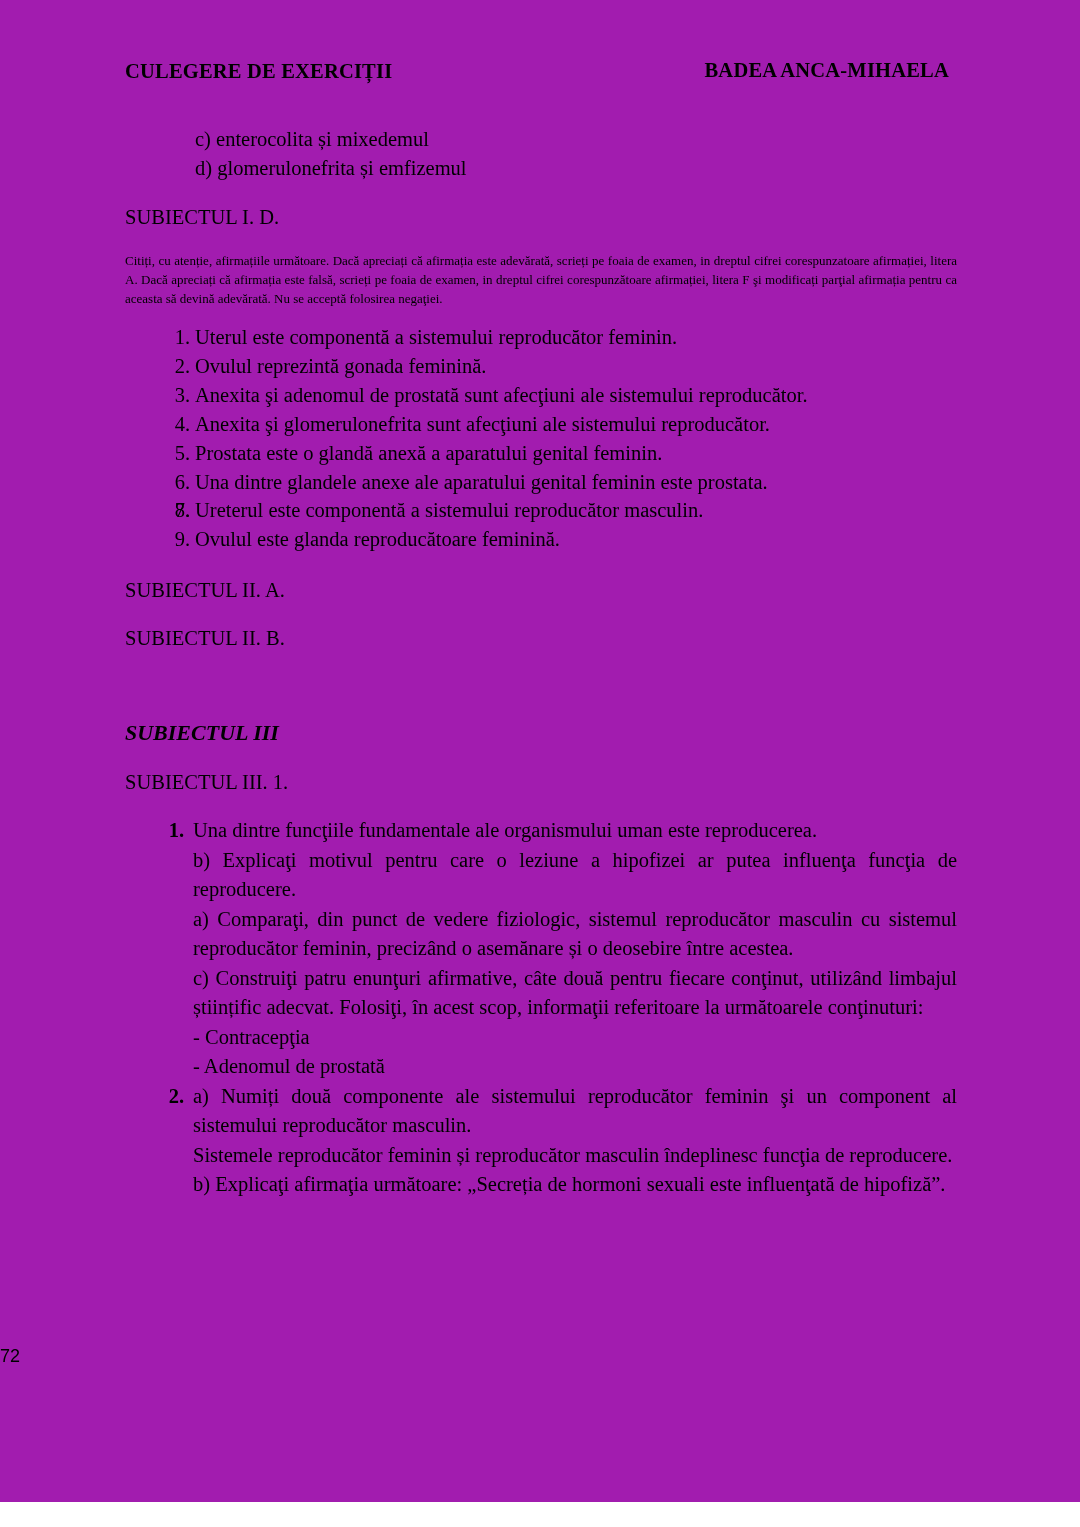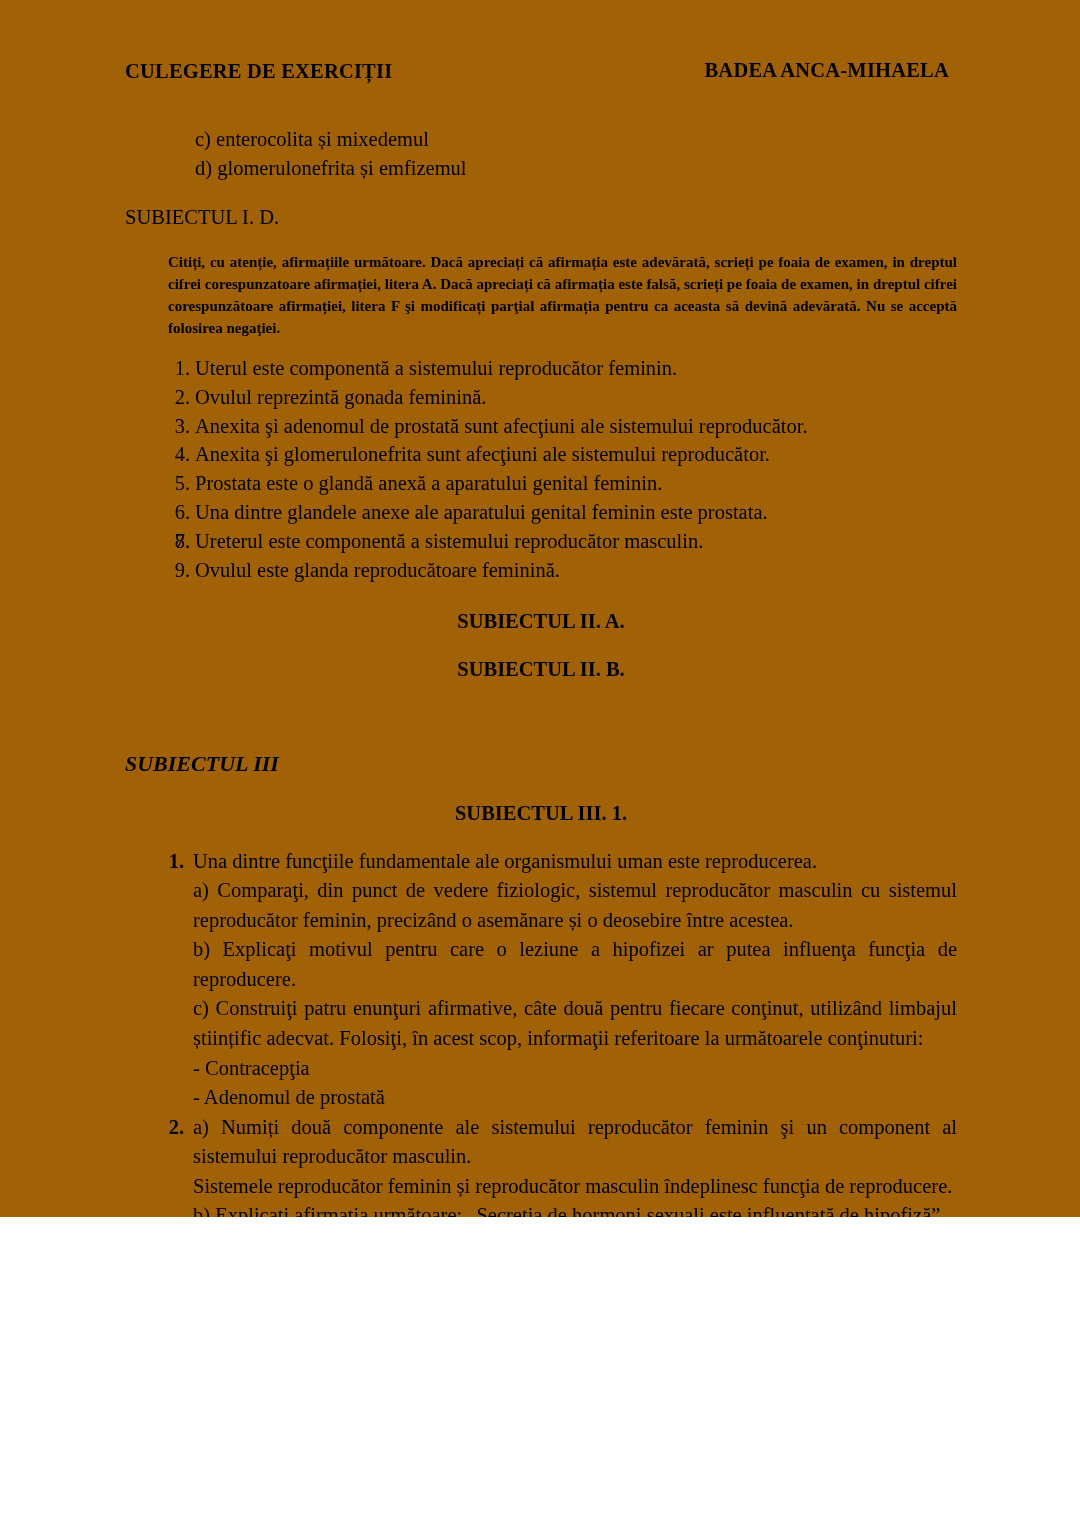--- a/index.html
+++ b/index.html
@@ -11,23 +11,23 @@
 
   body {
     font-family: "Liberation Serif", "DejaVu Serif", serif;
     color: #000000;
     -webkit-font-smoothing: antialiased;
   }
 
   .page {
     position: relative;
     width: 1080px;
-    height: 1217px;
+    height: 1502px;
     margin: 0 auto;
-    background: #a16207;
+    background: #a21caf;
     box-sizing: border-box;
     overflow: hidden;
   }
 
   
   .running-head {
     position: absolute;
     left: 125px;
     top: 58px;
     width: 830px;
@@ -73,26 +73,25 @@
   }
 
   .heading-bold {
     font-weight: normal;
     font-size: 20.5px;
     margin-top: 23px;
     margin-bottom: 0;
   }
 
   .instruction {
-    font-weight: bold;
-    font-size: 15px;
+    font-weight: normal;
+    font-size: 13px;
     line-height: 1.46;
     text-align: justify;
     margin-top: 23px;
-    margin-left: 43px;
   }
 
   
   ol.statements {
     list-style: none;
     margin: 14px 0 0 0;
     padding: 0;
   }
 
   ol.statements li {
@@ -111,24 +110,23 @@
 
   
   .section-title {
     font-weight: bold;
     font-style: italic;
     font-size: 22px;
     margin: 0;
   }
 
   .sub-title {
-    font-weight: bold;
-    font-size: 20.5px;
-    margin: 0;
-    text-align: center;
+    font-weight: normal;
+    font-size: 20.5px;
+    margin: 0;
   }
 
   .gap-before-section { margin-top: 66px; }
   .gap-sub            { margin-top: 25px; }
   .gap-section-2      { margin-top: 70px; }
 
   
   ol.tasks {
     list-style: none;
     margin: 22px 0 0 0;
@@ -235,22 +233,22 @@
     <div class="sub-title gap-sub">SUBIECTUL II. A.</div>
     <div class="sub-title gap-sub">SUBIECTUL II. B.</div>
 
     <div class="section-title gap-section-2">SUBIECTUL III</div>
     <div class="sub-title gap-sub">SUBIECTUL III. 1.</div>
 
     <ol class="tasks">
       <li>
         <span class="num">1.</span>
         <div class="task-lead">Una dintre funcţiile fundamentale ale organismului uman este reproducerea.</div>
+        <div class="task-part">b) Explicaţi motivul pentru care o leziune a hipofizei ar putea influenţa funcţia de reproducere.</div>
         <div class="task-part">a) Comparaţi, din punct de vedere fiziologic, sistemul reproducător masculin cu sistemul reproducător feminin, precizând o asemănare și o deosebire între acestea.</div>
-        <div class="task-part">b) Explicaţi motivul pentru care o leziune a hipofizei ar putea influenţa funcţia de reproducere.</div>
         <div class="task-part">c) Construiţi patru enunţuri afirmative, câte două pentru fiecare conţinut, utilizând limbajul științific adecvat. Folosiţi, în acest scop, informaţii referitoare la următoarele conţinuturi:</div>
         <div class="dash-item">- Contracepţia</div>
         <div class="dash-item">- Adenomul de prostată</div>
       </li>
       <li>
         <span class="num">2.</span>
         <div class="task-part">a) Numiți două componente ale sistemului reproducător feminin şi un component al sistemului reproducător masculin.</div>
         <div class="task-part">Sistemele reproducător feminin și reproducător masculin îndeplinesc funcţia de reproducere.</div>
         <div class="task-part">b) Explicaţi afirmaţia următoare: „Secreția de hormoni sexuali este influenţată de hipofiză”.</div>
       </li>

